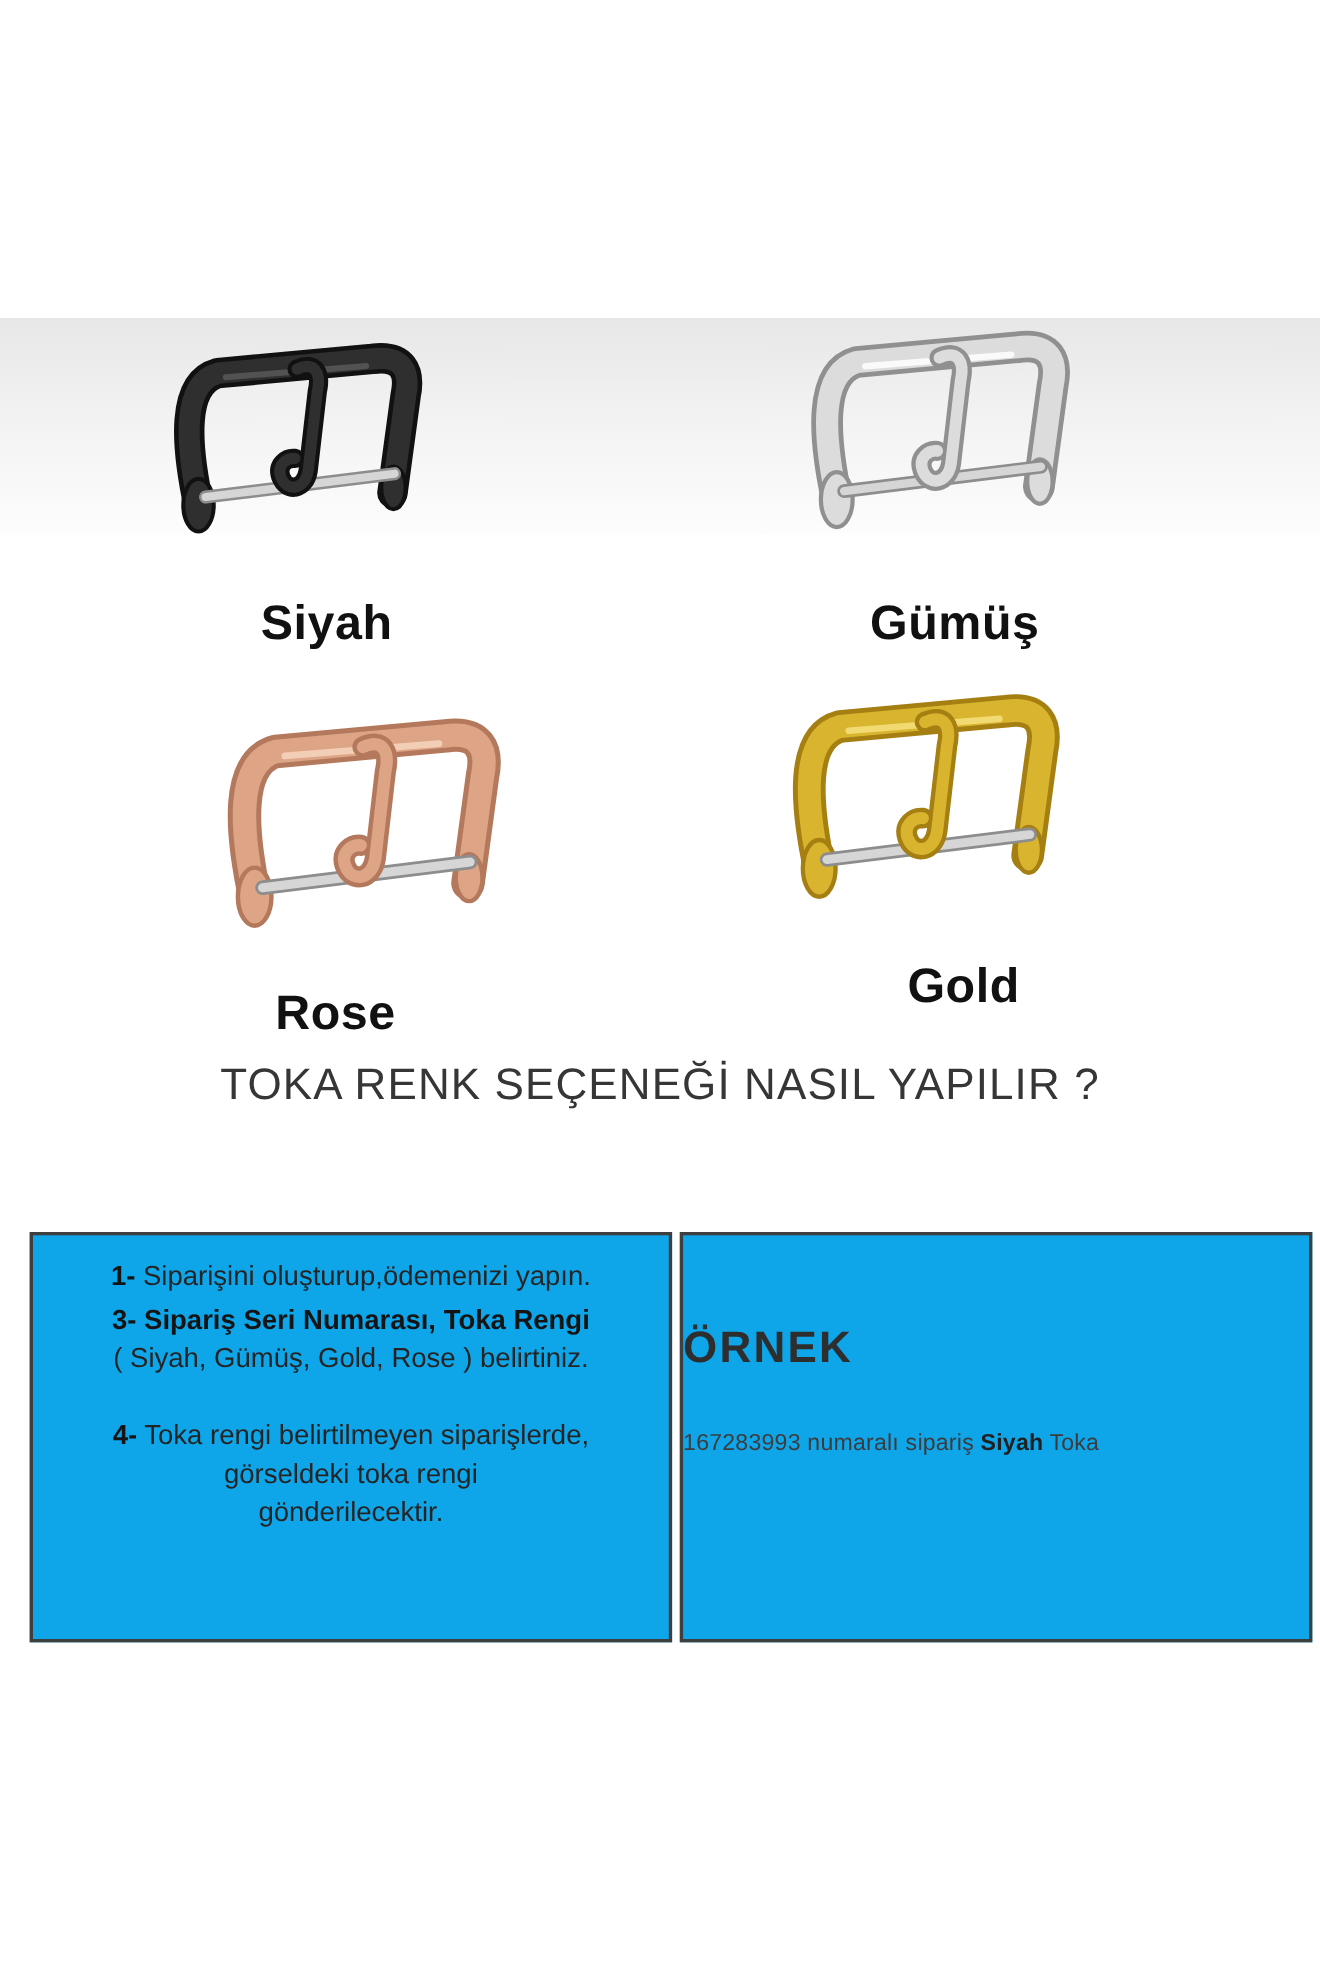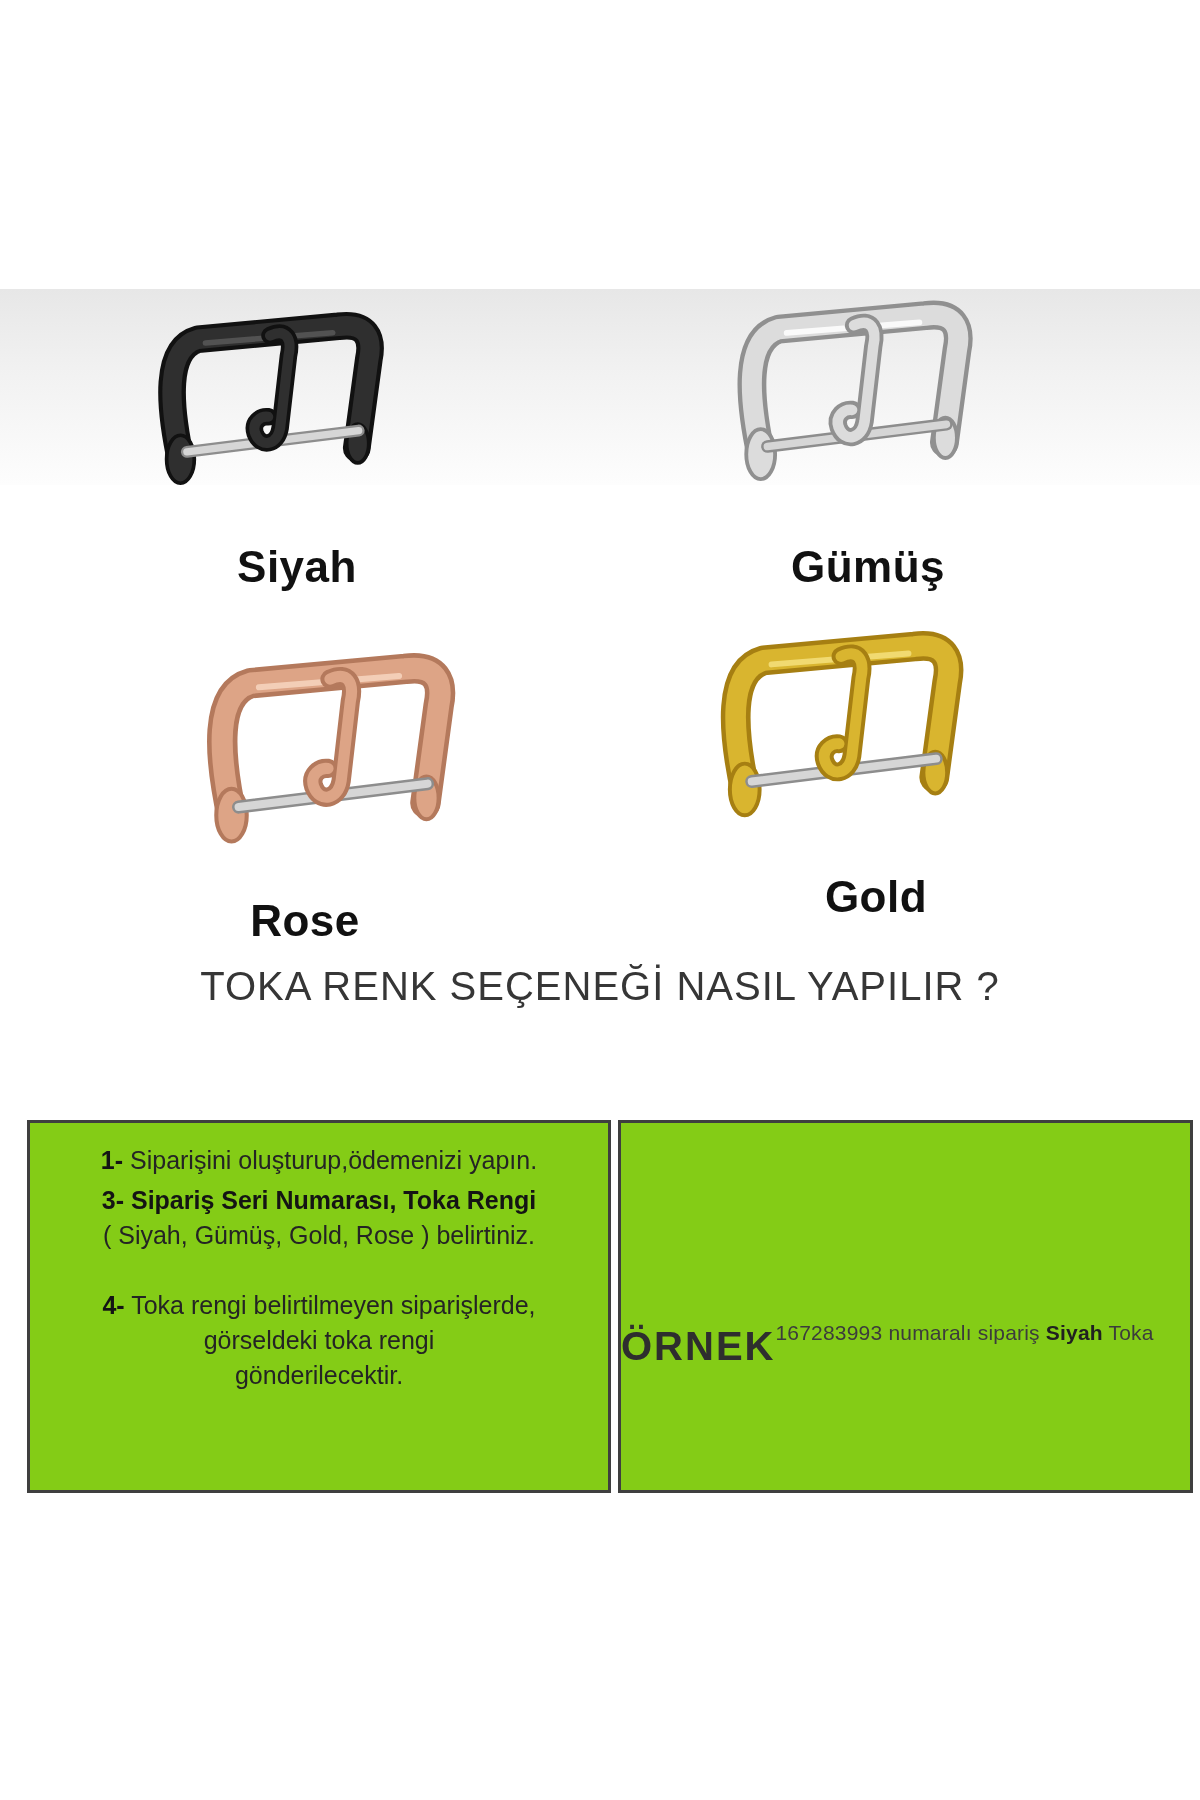--- a/index.html
+++ b/index.html
@@ -51,29 +51,29 @@
     color:var(--heading-text,#363636);
   }
 
   
   .info-table{
     left:27px;top:1120px;width:1166px;height:373px;
     display:flex;gap:7px;box-sizing:border-box;
   }
   .cell{
     border:3px solid var(--table-border,#3f3f3f);
-    background:#84cc16;box-sizing:border-box;
+    background:#0ea5e9;box-sizing:border-box;
   }
   .cell-left{
     width:584px;padding:20px 10px 0 10px;text-align:center;
     font-size:25px;line-height:35px;color:var(--body-text,#242424);
   }
   .cell-left b{color:#141414;}
   .cell-right{
-    flex:1;display:flex;flex-direction:row;align-items:center;
+    flex:1;display:flex;flex-direction:column;
   }
   .instr-item{margin:0;}
   .gap-large{margin-top:35px;}
   .gap-small{margin-top:5px;}
   .gap-none{margin-top:0;}
   .ornek-title{
     margin-top:80px;font-size:40px;font-weight:bold;letter-spacing:2px;
     color:#2e2e2e;
   }
   .example-line{

